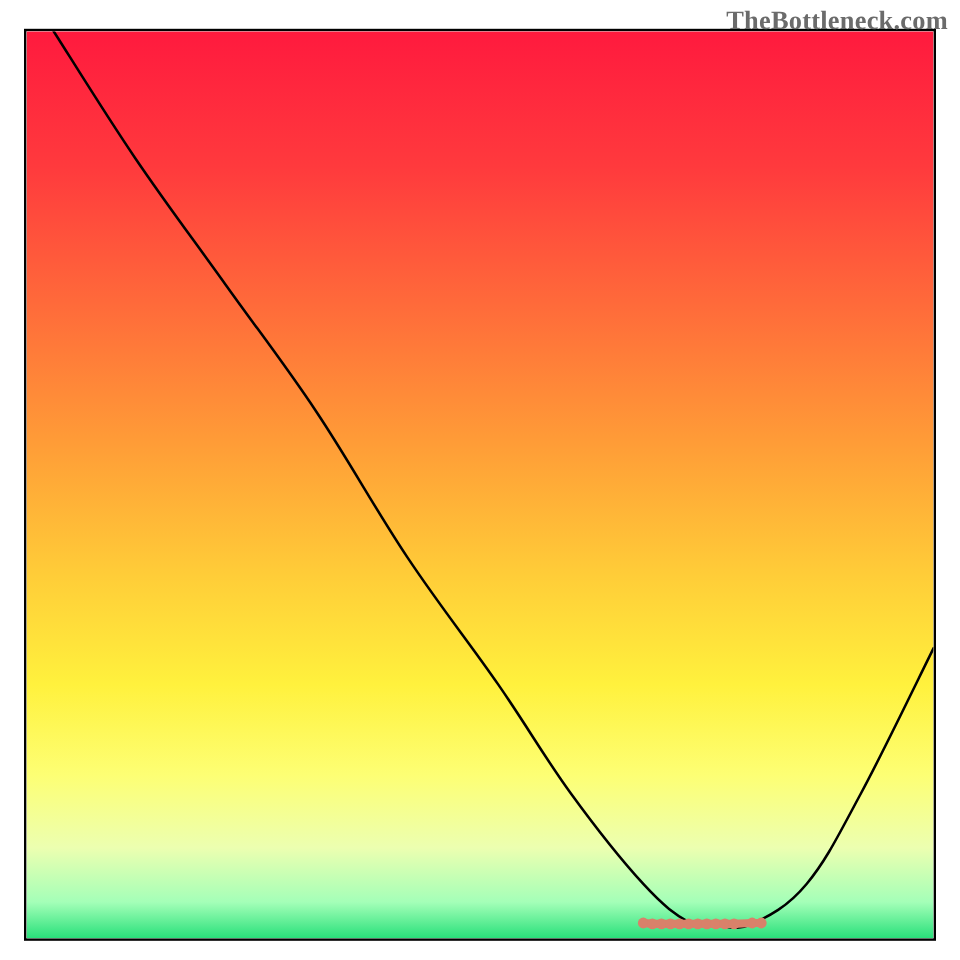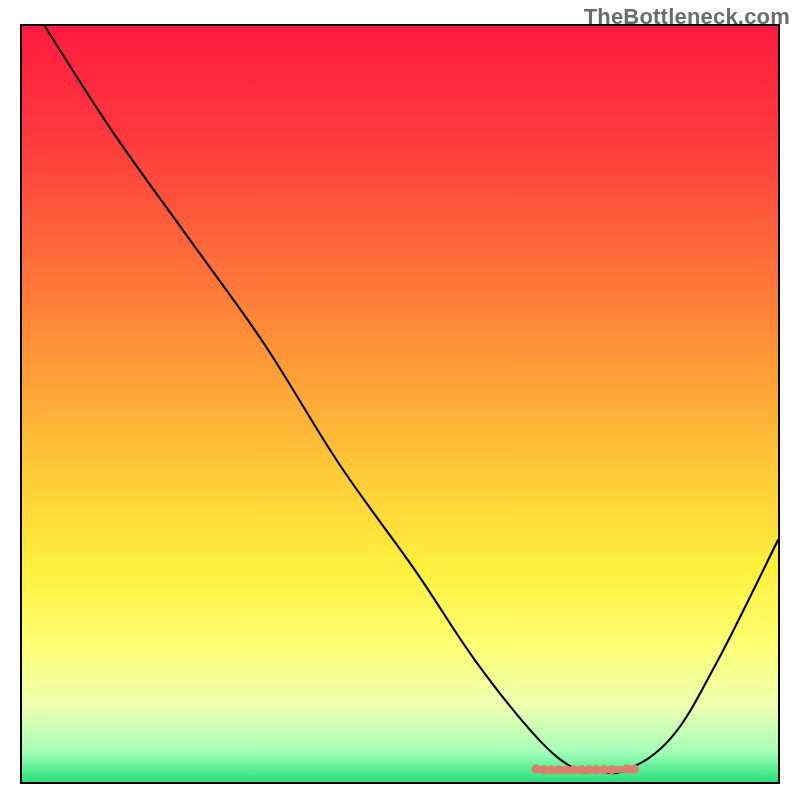--- a/index.html
+++ b/index.html
@@ -13,20 +13,21 @@
   }
   .watermark {
     position: absolute;
     top: 4px;
     right: 10px;
     font-size: 22px;
     font-weight: 600;
     color: #6b6b6b;
     letter-spacing: 0.2px;
     z-index: 40;
+    font-family: Liberation Serif, serif;
   }
   .frame {
     position: absolute;
     left: 20px;
     top: 24px;
     width: 760px;
     height: 760px;
     border: 2px solid #000;
     box-sizing: border-box;
     overflow: hidden;

